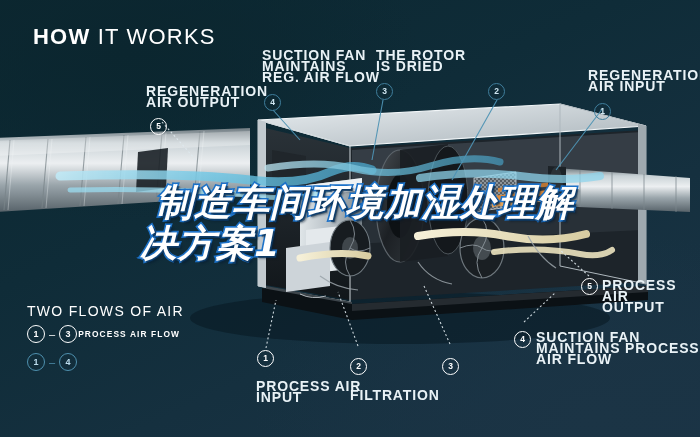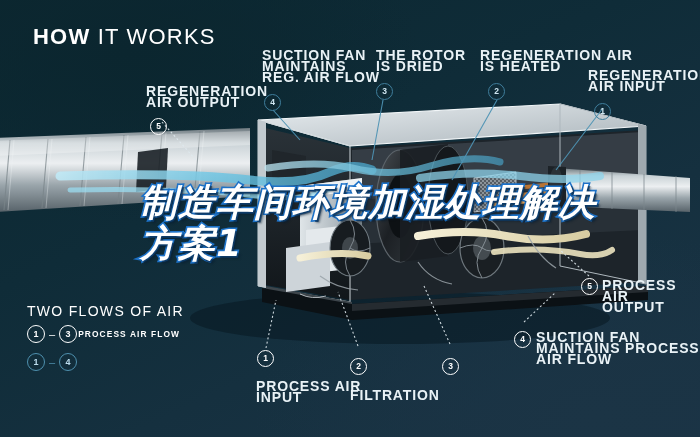--- a/index.html
+++ b/index.html
@@ -296,22 +296,20 @@
 
   <div class="callout" style="left:262px;top:50px;">SUCTION FAN
 MAINTAINS
 REG. AIR FLOW</div>
   <div class="marker blue" style="left:264px;top:94px;">4</div>
 
   <div class="callout" style="left:376px;top:50px;">THE ROTOR
 IS DRIED</div>
   <div class="marker blue" style="left:376px;top:83px;">3</div>
 
-  <div class="callout" style="left:480px;top:50px;">REGENERATION AIR
-IS HEATED</div>
   <div class="marker blue" style="left:488px;top:83px;">2</div>
 
   <div class="callout" style="left:588px;top:70px;">REGENERATION
 AIR INPUT</div>
   <div class="marker blue" style="left:594px;top:103px;">1</div>
 
   <div class="callout" style="left:602px;top:280px;">PROCESS AIR
 OUTPUT</div>
   <div class="marker white" style="left:581px;top:278px;">5</div>
 
@@ -338,16 +336,16 @@
     <div class="lbl">PROCESS AIR FLOW</div>
   </div>
 
   <div class="legend-row blue" style="left:27px;top:353px;">
     <div class="m">1</div>
     <div class="dash">–</div>
     <div class="m">4</div>
   </div>
 
   <div class="cn">
-    <span style="-webkit-text-stroke:3.2px #1d72c8;color:#ffffff;">制造车间环境加湿处理解决方案1</span>
+    <span style="-webkit-text-stroke:3.2px #1d72c8;color:#ffffff;margin-left:16px;">制造车间环境加湿处理解决方案1</span>
   </div>
 
 </div>
 
 </body></html>

